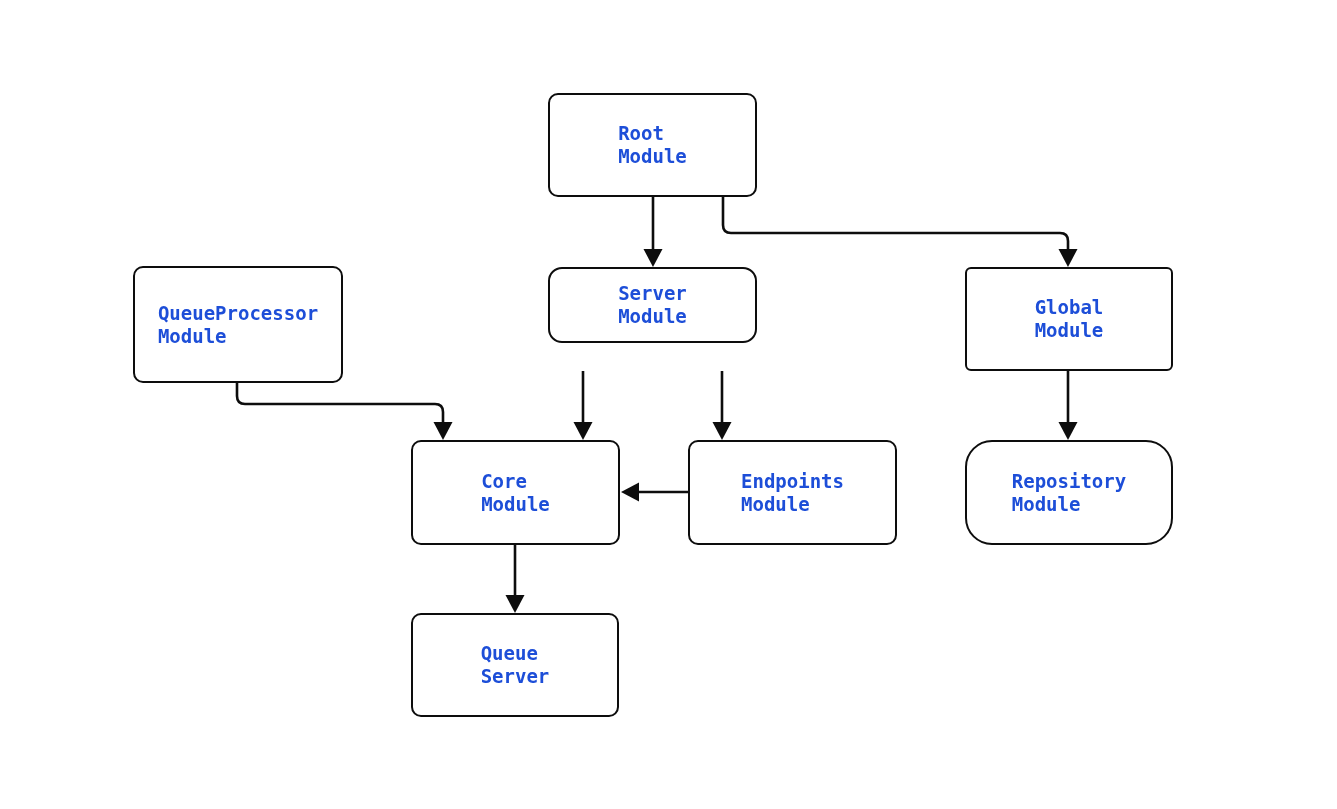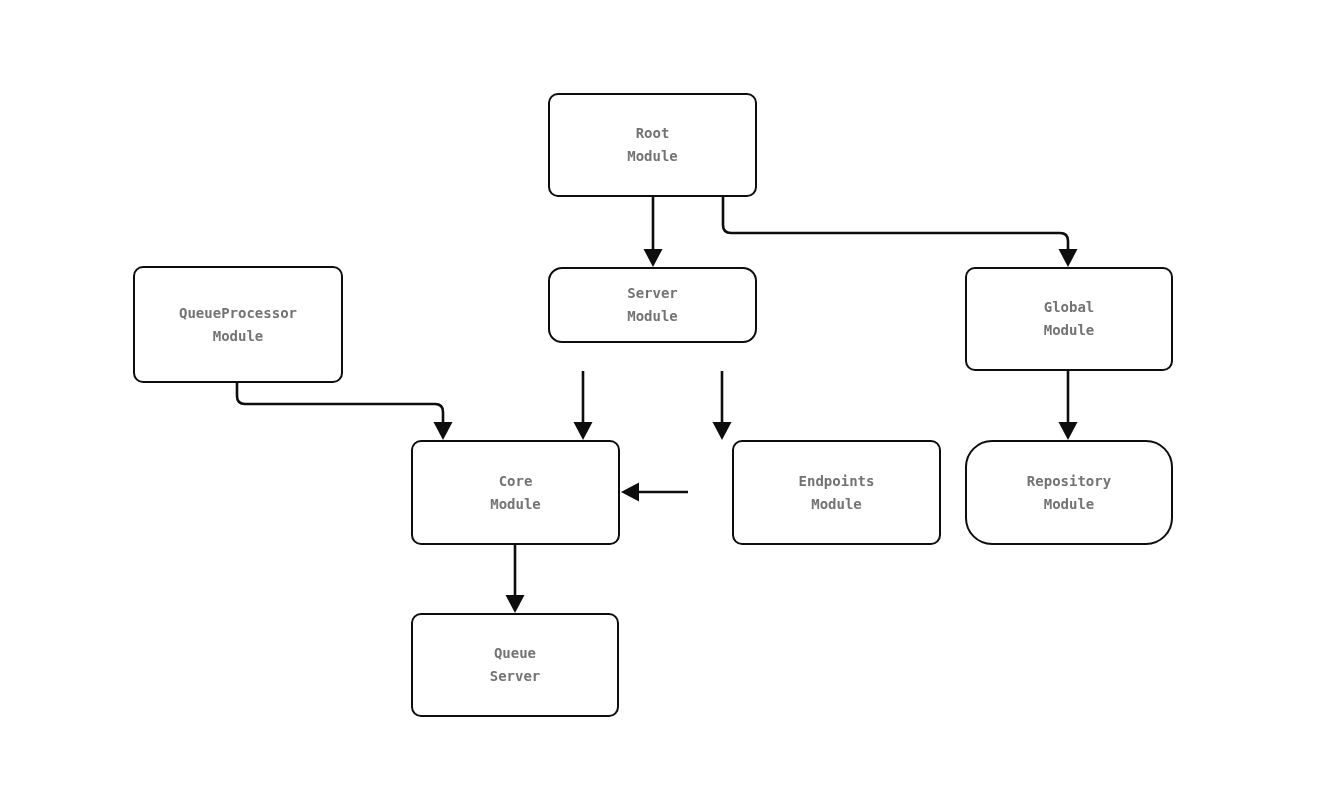--- a/index.html
+++ b/index.html
@@ -37,33 +37,33 @@
     background: #ffffff;
     border: 2.6px solid #0d0d0d;
     border-radius: 10px;
     display: flex;
     align-items: center;
     justify-content: center;
   }
   .node-label {
     font-family: "DejaVu Sans Mono", monospace;
     font-weight: bold;
-    font-size: 14px;
+    font-size: 19px;
     line-height: 23px;
-    color: #737373;
-    text-align: center;
+    color: #1d4ed8;
+    text-align: left;
     white-space: pre-line;
   }
   
   #n-root        { left: 548px; top:  93px; width: 209px; height: 104px; }
   #n-queueproc   { left: 133px; top: 266px; width: 210px; height: 117px; }
   #n-server      { left: 548px; top: 267px; width: 209px; height: 76px; border-radius: 14px; }
-  #n-global      { left: 965px; top: 267px; width: 208px; height: 104px; }
+  #n-global      { left: 965px; top: 267px; width: 208px; height: 104px; border-radius: 6px; }
   #n-core        { left: 411px; top: 440px; width: 209px; height: 105px; }
-  #n-endpoints   { left: 688px; top: 440px; width: 209px; height: 105px; margin-left: 44px; }
+  #n-endpoints   { left: 688px; top: 440px; width: 209px; height: 105px; }
   #n-repository  { left: 965px; top: 440px; width: 208px; height: 105px; border-radius: 27px; }
   #n-queue       { left: 411px; top: 613px; width: 208px; height: 104px; }
 </style>
 </head>
 <body>
 
 <div id="canvas">
 
   <svg id="edge-layer" viewBox="0 0 1337 809" xmlns="http://www.w3.org/2000/svg">
 

